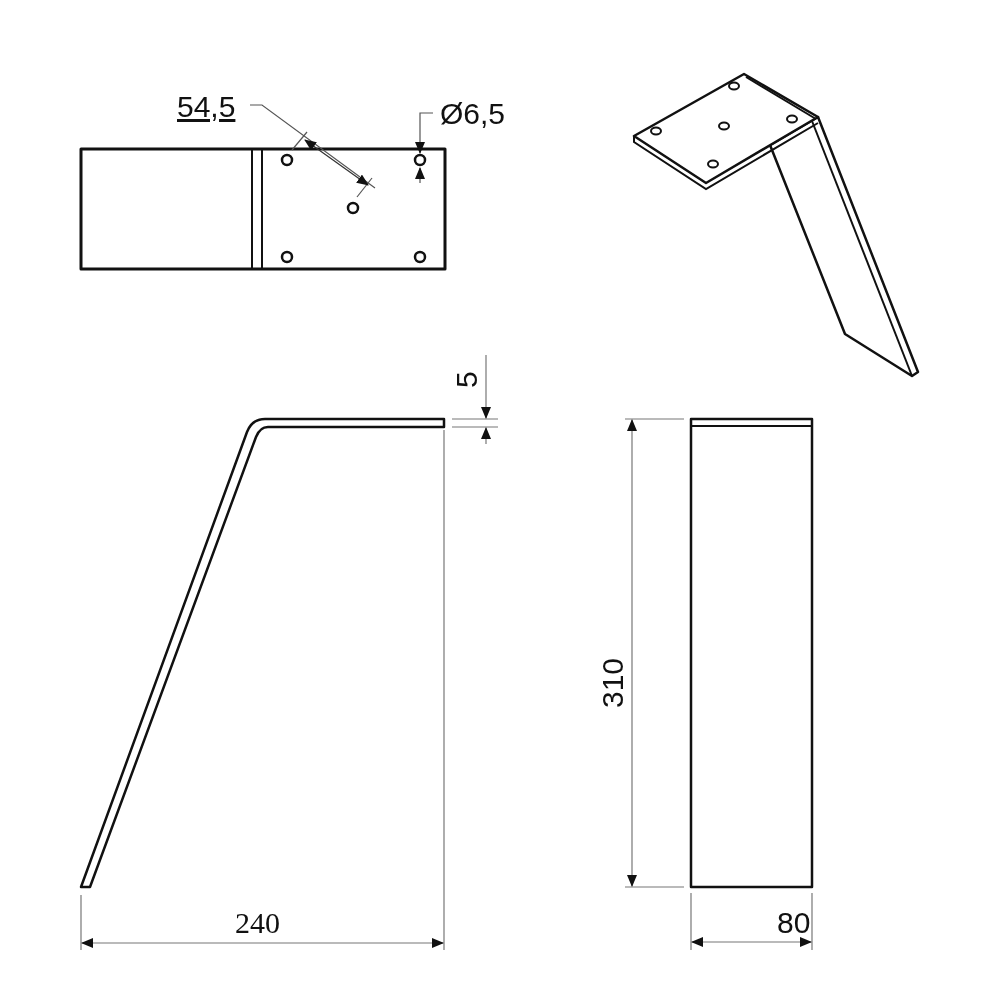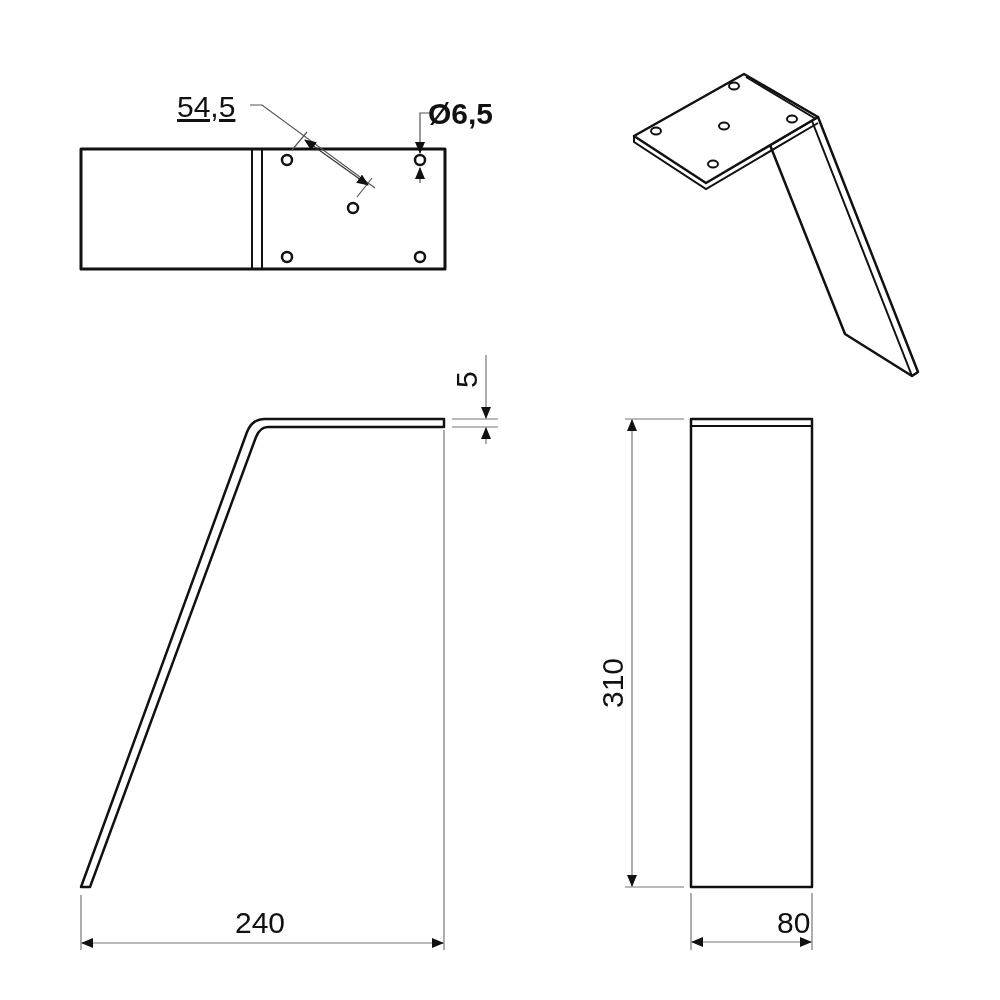--- a/index.html
+++ b/index.html
@@ -93,17 +93,17 @@
 
     <g>
       <line class="dim" x1="691" y1="893" x2="691" y2="950"></line>
       <line class="dim" x1="812" y1="893" x2="812" y2="950"></line>
       <line class="dim" x1="692" y1="942" x2="811" y2="942" marker-start="url(#ahs)" marker-end="url(#ah)"></line>
     </g>
   </g>
 </svg>
 
 <div class="lbl" style="left:177px; top:92px;text-decoration:underline;">54,5</div>
-<div class="lbl" style="left:428px; top:99px;font-weight:bold;">Ø6,5</div>
+<div class="lbl" style="left:440px; top:99px;">Ø6,5</div>
 <div class="lbl" style="left:452px; top:360px; transform:rotate(-90deg); transform-origin:left top; top:388px;">5</div>
-<div class="lbl" style="left:235px; top:908px;">240</div>
+<div class="lbl" style="left:235px; top:908px;font-family:Liberation Serif, serif;">240</div>
 <div class="lbl" style="left:598px; top:708px; transform:rotate(-90deg); transform-origin:left top;">310</div>
 <div class="lbl" style="left:732px; top:908px;margin-left:45px;">80</div>
 
 </body></html>

